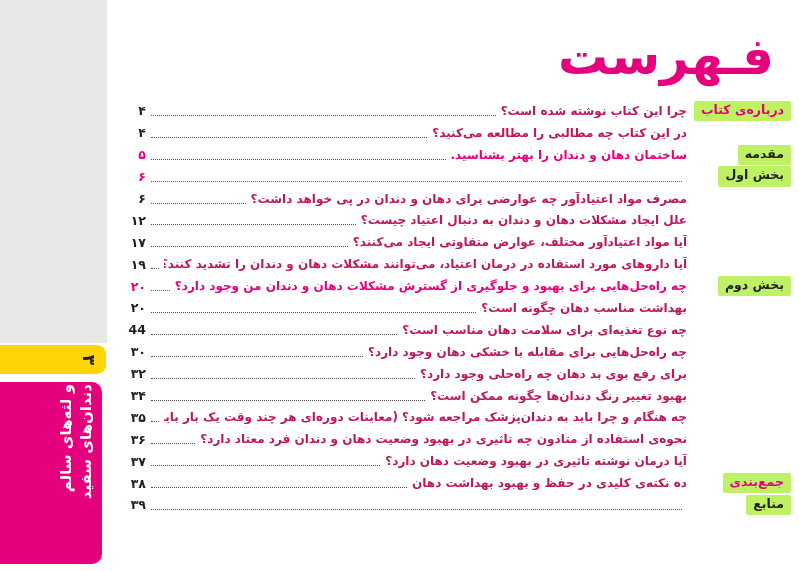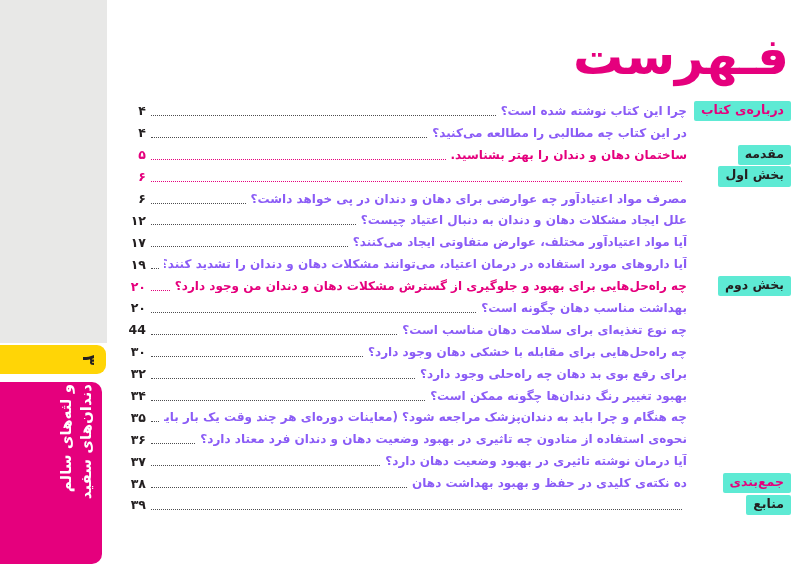--- a/index.html
+++ b/index.html
@@ -15,35 +15,35 @@
     font-size:17px; font-weight:bold; color:#231f20; line-height:1;
   }
   .spine { position:absolute; left:0; top:382px; width:102px; height:182px; background:#e5007d; border-radius:0 10px 10px 0; }
   .spine-label {
     position:absolute; left:2px; top:56px; width:152px; height:44px;
     transform:rotate(-90deg); color:#ffffff; font-weight:bold; font-size:15px;
     line-height:1.35; text-align:right; direction:rtl; white-space:nowrap;
   }
   
   .title {
-    position:absolute; top:30px; right:10px; color:#e5007d;
+    position:absolute; top:30px; right:25px; color:#e5007d;
     font-size:50px; font-weight:bold; line-height:1.1;
   }
   
   .toc { position:absolute; top:100px; right:8px; left:124px; }
   .row { display:flex; align-items:center; height:21.9px; }
   .chip-col { flex:none; width:104px; display:flex; justify-content:flex-start; align-items:center; }
   .chip {
-    background:#5eead4; border-radius:2px; padding:1px 7px 3px;
+    background:#bef264; border-radius:2px; padding:1px 7px 3px;
     font-size:12.5px; font-weight:bold; color:#231f20; white-space:nowrap; line-height:1.3;
   }
   .chip.pink-text { color:#e5007d; }
   .label {
     flex:0 1 auto; white-space:nowrap; overflow:hidden;
-    font-size:12px; font-weight:bold; color:#8b5cf6;
+    font-size:12px; font-weight:bold; color:#be185d;
   }
   .dots {
     flex:1 1 auto; min-width:8px; height:15px; align-self:flex-start;
     border-bottom:1.6px dotted #4d4d4f; margin:0 5px;
   }
   .pnum { flex:none; width:22px; text-align:right; font-size:12.5px; font-weight:bold; color:#231f20; }
   .row.hl .label, .row.hl .pnum { color:#e5007d; }
   .row.hl .dots { border-bottom-color:#e5007d; }
 </style>
 </head>

